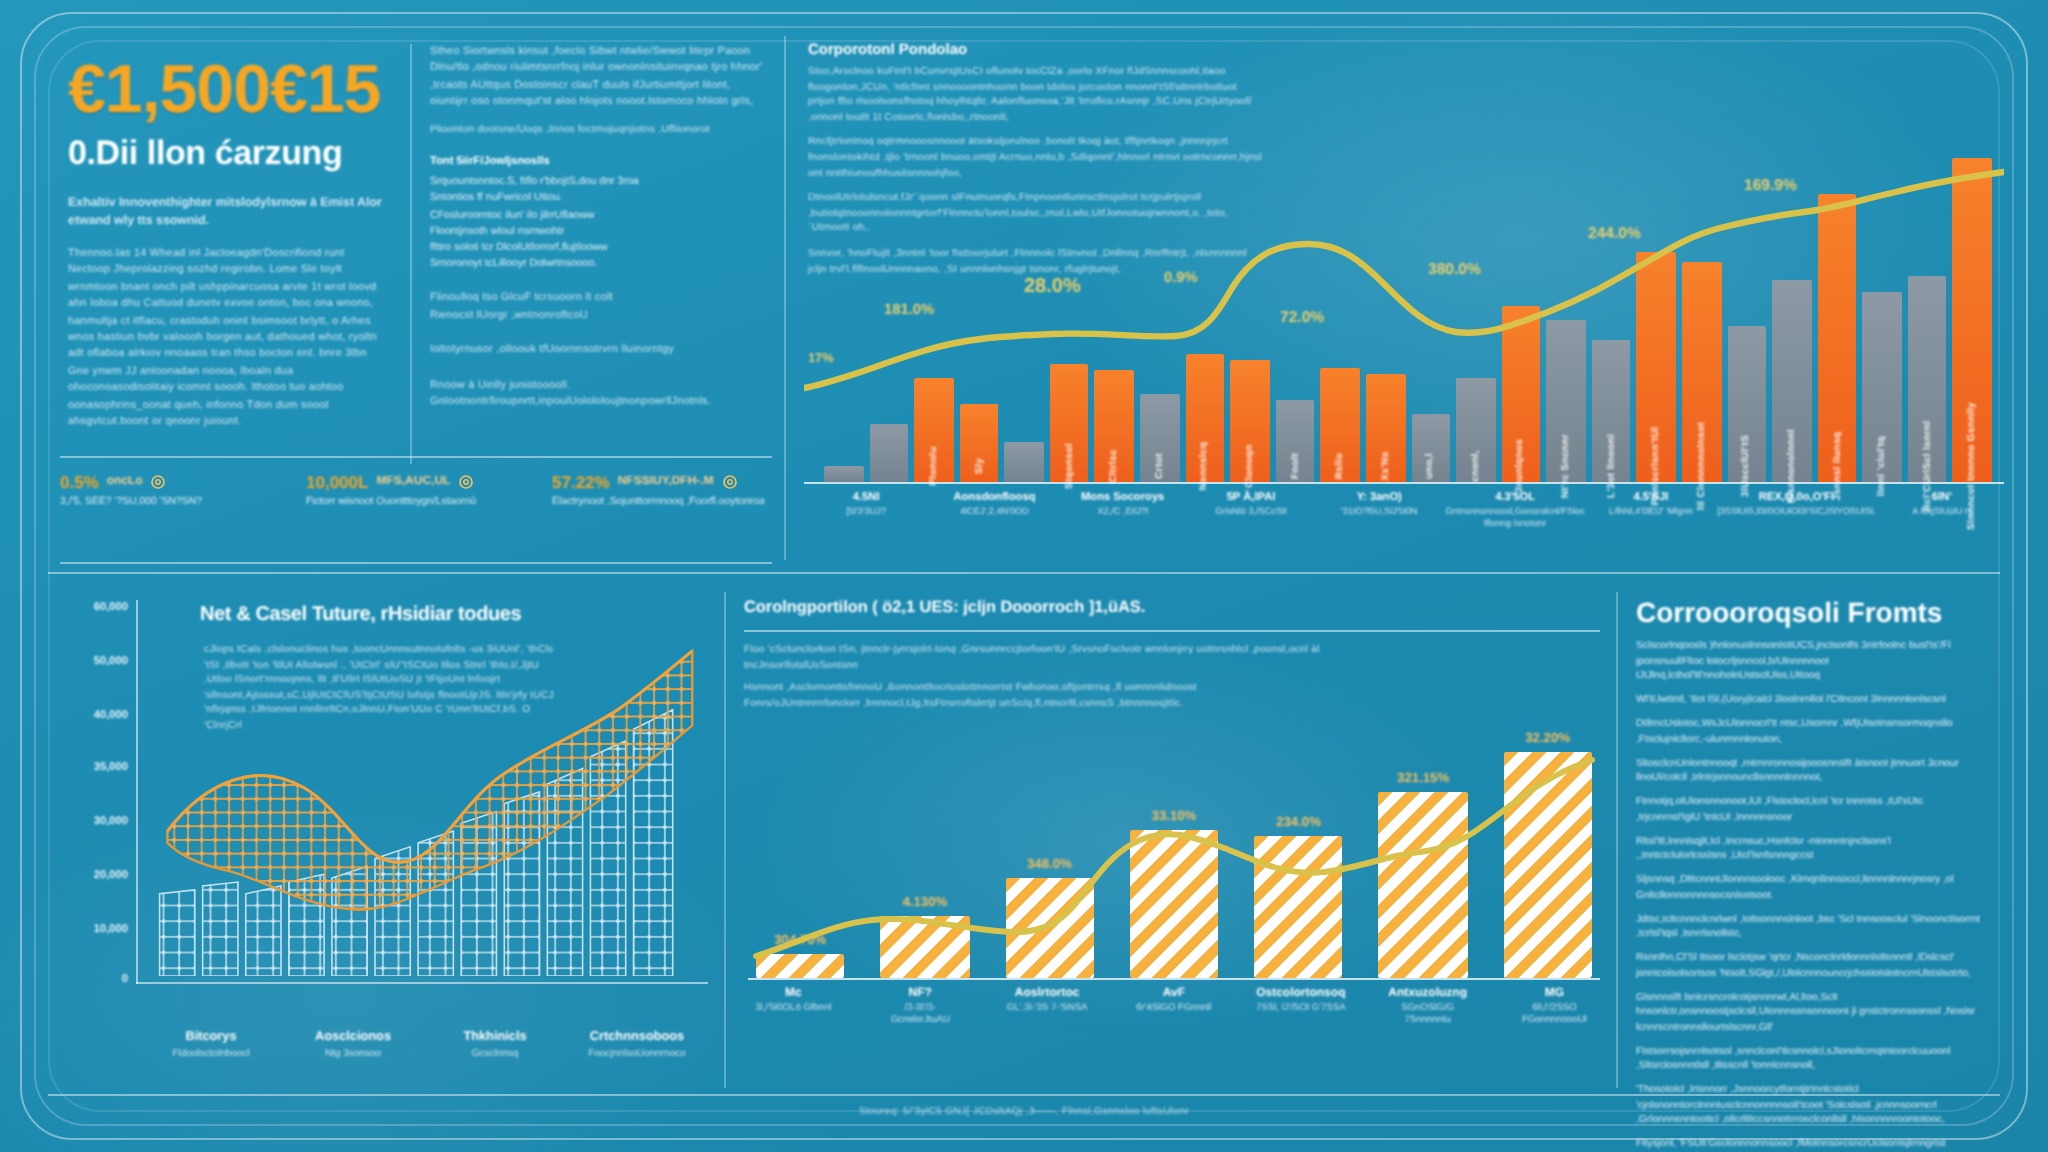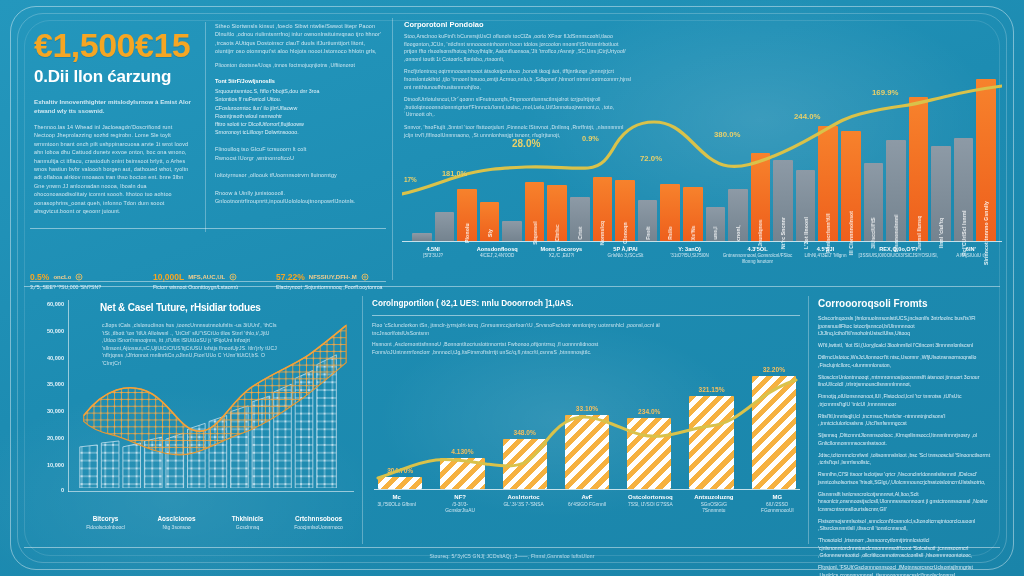--- a/index.html
+++ b/index.html
@@ -47,21 +47,21 @@
   #hero-body{margin-top:8px;width:160px;}
 
   
   #topmid{position:absolute;left:215px;top:22px;width:168px;}
   #topmid .blk{margin-bottom:9px;}
   #topmid .lbl{font-size:5.6px;font-weight:700;color:#ffffff;margin-bottom:3px;}
   #topmid ul{margin:0;padding:0;list-style:none;}
   #topmid li{font-size:5.3px;line-height:8.2px;color:#e2f2fa;}
 
   
-  #stats{position:absolute;left:30px;top:236px;width:355px;display:flex;gap:14px;margin-top:36px;}
+  #stats{position:absolute;left:30px;top:236px;width:355px;display:flex;gap:14px;}
   .stat{flex:1;}
   .stat-top{display:flex;align-items:center;gap:4px;}
   .stat-val{font-size:8.5px;font-weight:700;color:#f5a623;}
   .stat-name{font-size:6px;font-weight:700;color:#f5cf8e;white-space:nowrap;overflow:hidden;}
   .stat-ico{width:8px;height:8px;flex:0 0 8px;}
   .stat-desc{font-size:5.2px;line-height:7.4px;color:#dff0f8;margin-top:2px;}
 
   
   #panel-top-chart{position:absolute;left:400px;top:20px;width:604px;height:258px;}
   #ptc-title{font-size:7.5px;font-weight:700;color:#ffffff;margin:0 0 4px 4px;}
@@ -115,21 +115,21 @@
     position:absolute;left:50%;transform:translateX(-50%);bottom:calc(100% + 3px);
     font-size:6.6px;font-weight:700;color:#f6bf5e;white-space:nowrap;
   }
   #bm-xaxis{position:absolute;left:6px;right:4px;top:202px;display:flex;gap:18px;}
   .bm-xcat{flex:1;text-align:center;}
   .bm-xcat .n{font-size:6px;font-weight:700;color:#ffffff;}
   .bm-xcat .s{font-size:4.8px;line-height:6.4px;color:#cfe7f2;margin-top:2px;}
 
   
   #panel-side{position:absolute;left:814px;top:292px;width:186px;height:256px;}
-  #side-title{font-size:10px;font-weight:700;color:#ffffff;margin:6px 0 6px 4px;}
+  #side-title{font-size:14px;font-weight:700;color:#ffffff;margin:6px 0 6px 4px;}
   #side-list{margin-left:4px;width:174px;}
   #side-list .item{font-size:5.1px;line-height:7.5px;color:#e2f2fa;margin-bottom:4.5px;}
 
   
   #footer{position:absolute;left:0;right:0;bottom:17px;text-align:center;
     font-size:5px;color:#bfe0ee;letter-spacing:.2px;}
 </style>
 </head>
 <body>
 
@@ -305,21 +305,21 @@
       <path d="M0,122 C20,118 38,110 58,104 C80,97 100,96 124,95
                C150,94 168,97 186,96 C200,95 206,86 214,72
                C224,56 236,50 252,50 C268,50 278,58 290,70
                C302,82 312,92 326,94 C342,96 356,90 372,84
                C390,77 402,70 416,62 C432,53 442,46 458,42
                C474,38 484,36 500,34 C516,32 528,28 546,24
                C562,20 578,17 600,14" fill="none" stroke="#d9c24a" stroke-width="3.2" stroke-linecap="round"></path>
     </svg>
 
     <div style="position:absolute;left:2px;top:104px;font-size:6.4px;font-weight:700;color:#e9d06a;" class="blur">17%</div>
-    <div style="position:absolute;left:40px;top:78px;font-size:7.4px;font-weight:700;color:#e9d06a;margin-top:19px;" class="blur">181.0%</div>
+    <div style="position:absolute;left:40px;top:78px;font-size:7.4px;font-weight:700;color:#e9d06a;" class="blur">181.0%</div>
     <div style="position:absolute;left:110px;top:66px;font-size:10px;font-weight:700;color:#e9d06a;" class="blur">28.0%</div>
     <div style="position:absolute;left:180px;top:62px;font-size:7.4px;font-weight:700;color:#e9d06a;" class="blur">0.9%</div>
     <div style="position:absolute;left:238px;top:82px;font-size:7.8px;font-weight:700;color:#e9d06a;" class="blur">72.0%</div>
     <div style="position:absolute;left:312px;top:58px;font-size:7.8px;font-weight:700;color:#e9d06a;" class="blur">380.0%</div>
     <div style="position:absolute;left:392px;top:40px;font-size:7.8px;font-weight:700;color:#e9d06a;" class="blur">244.0%</div>
     <div style="position:absolute;left:470px;top:16px;font-size:7.8px;font-weight:700;color:#e9d06a;" class="blur">169.9%</div>
 
     <div class="plot-axis"></div>
   </div>
 
@@ -427,21 +427,21 @@
       <div class="n blur">Crtchnnsoboos</div>
       <div class="s blur">FoocjnnlsoUonnrnoco</div>
     </div>
   </div>
 </div>
 
 <div class="vrule" style="left:362px;top:296px;height:248px;"></div>
 
 <div id="panel-bm">
   <div id="bm-title">
-    <div class="blur">Corolngportilon ( ö2,1 UES: nnlu Dooorroch ]1,üAS.</div>
+    <div class="blur">Corolngportilon ( ö2,1 UES: jcljn Dooorroch ]1,üAS.</div>
   </div>
   <div id="bm-rule"></div>
   <div id="bm-body">
     <div class="para tiny blur">Floo 'cSclunclorkon tSn, jtnnclr-jyrrsjolrt-tonq ,Gnrsunnrccjtorfoon'tU ,SrvsnoFsclvotr wnnlonjrry uotnrsnhlcl ,poonsl,ocnl àl tncJnsorlfotslUsSontsnn</div>
     <div class="para tiny blur" style="margin-top:4px;">Hsnnont ,AsclornonttsfnnnoU ,Bonnontltocriuslottnnorrtst Fwbonoo,oftjontrrsq ,fl uonnnnlidnoost</div>
     <div class="para tiny blur">Fonrs/oJUntnnrrrfonclorr ,bnnnocl,tJg,ltsFtrsrroftslrrtjt unSc/q,fl,ntncr/tl,csnnsS ,btnnnnosjttlc.</div>
   </div>
 
   <div id="bm-plot">
     <div class="bm-bars">

